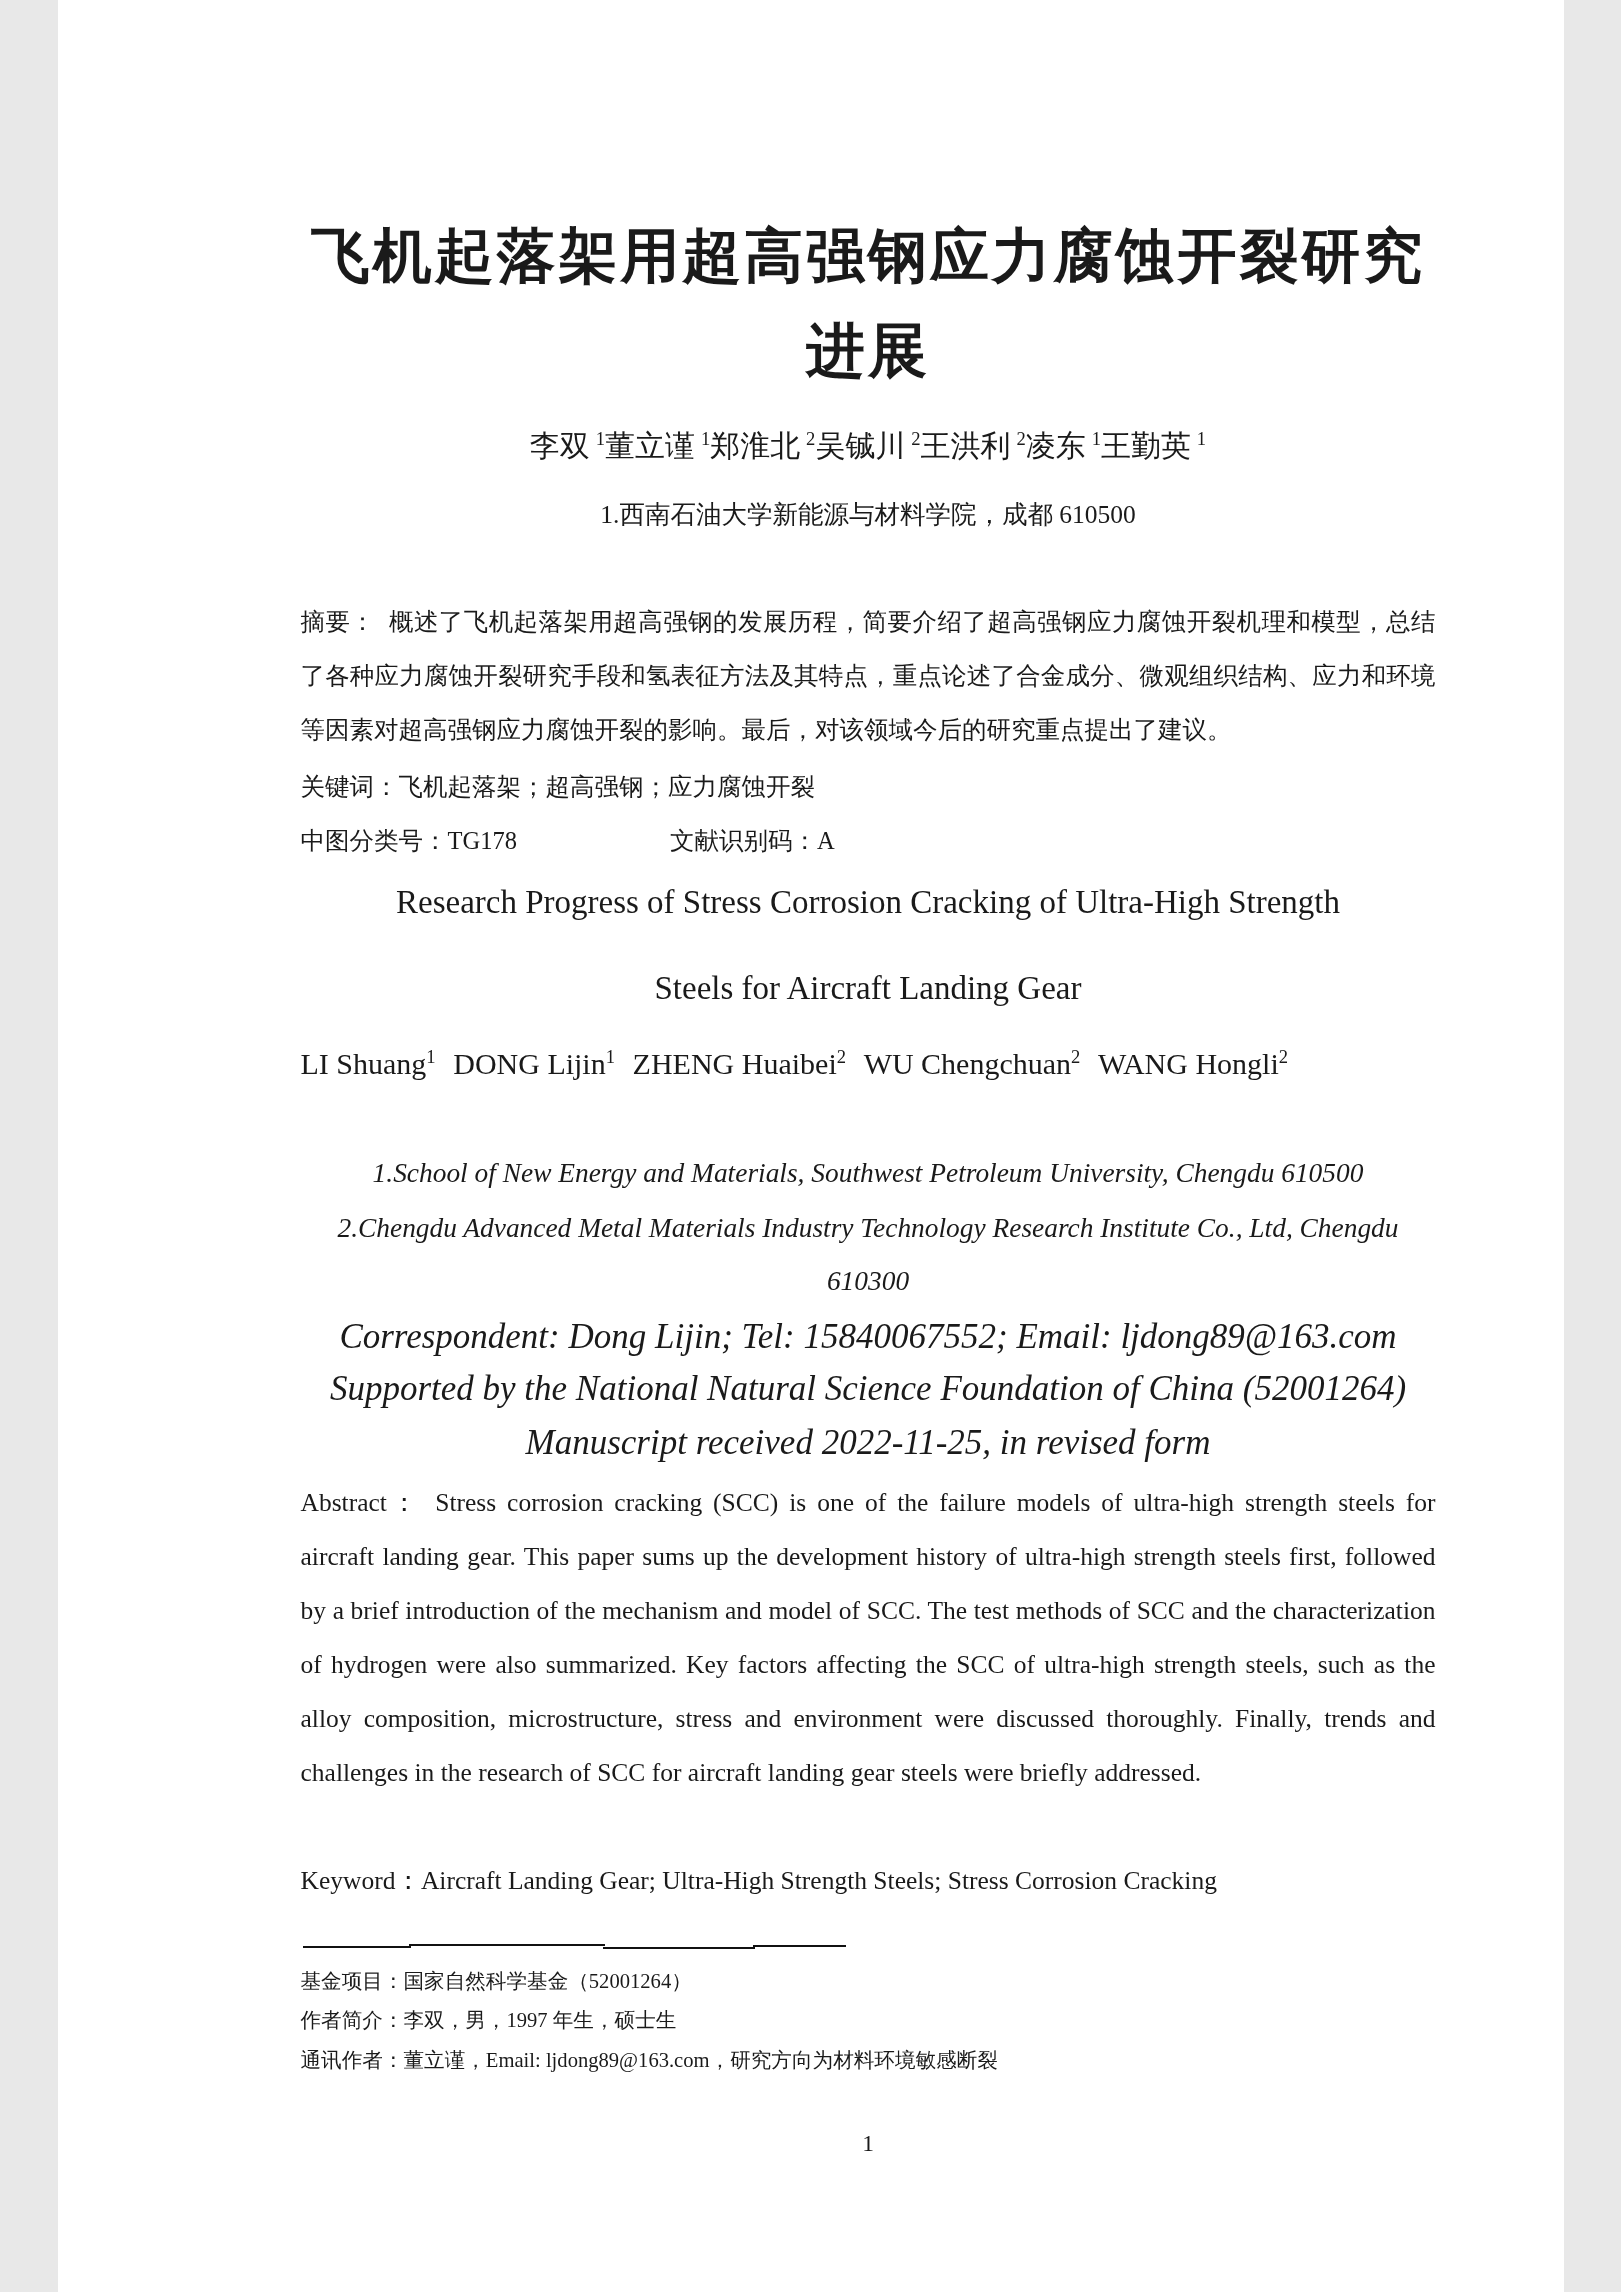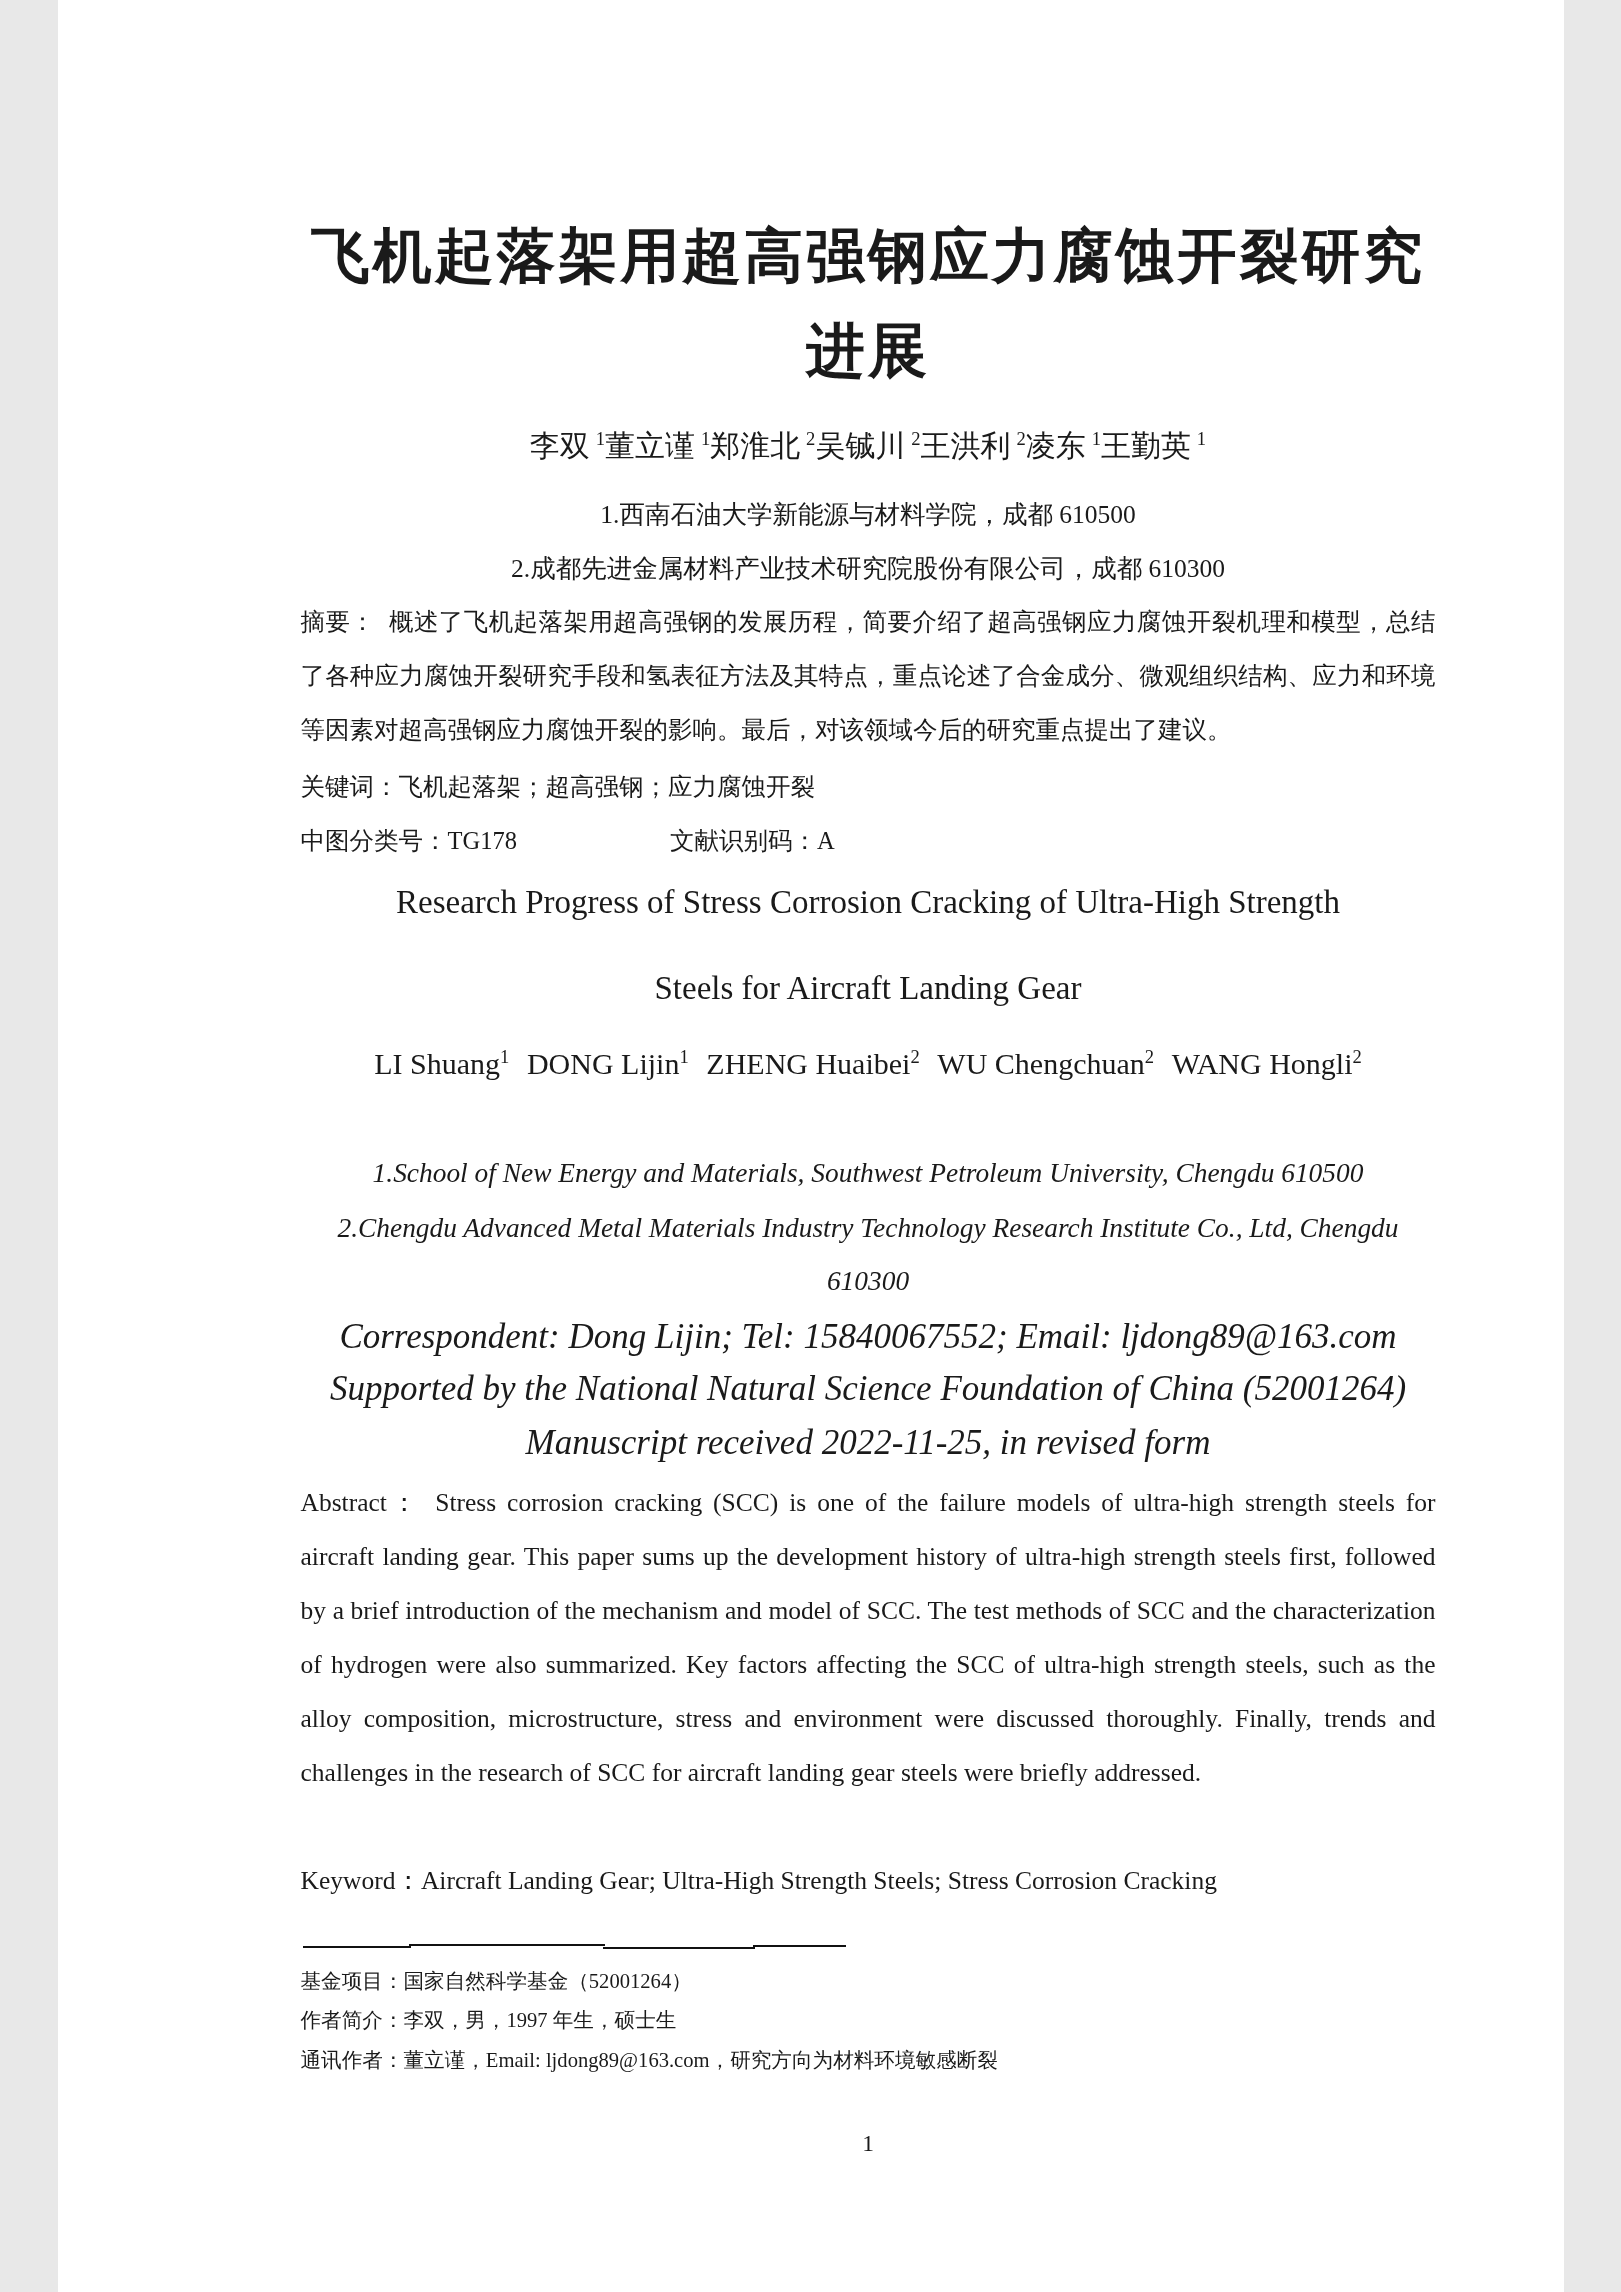--- a/index.html
+++ b/index.html
@@ -32,21 +32,21 @@
   sup { font-size: 0.62em; vertical-align: super; line-height: 0; }
 
   .aff-cn { font-size: 25.5px; line-height: 49px; }
   .body-cn { font-size: 24.5px; line-height: 54px; }
   .clc-row  { font-size: 24.5px; line-height: 54px; }
   .clc-gap  { margin-left: 147px; font-family: Liberation Mono, monospace; }
 
   .title-en { font-size: 33px; line-height: 86px; }
   .authors-en {
     font-size: 30px; line-height: 55px;
-    display: flex; justify-content: center; gap: 17.6px;
+    display: flex; justify-content: flex-start; gap: 17.6px;
   }
   .aff-en  { font-size: 27.4px; line-height: 55px; font-style: italic; }
   .meta-en { font-size: 35px; line-height: 54px; font-style: italic; }
   .body-en { font-size: 25.5px; line-height: 54px; }
   .abs-label-gap { margin-right: 13.7px; }
 
   .separator { top: 1941px; height: 7.8px; }
   .separator .seg { position: absolute; height: 0; border-top: 2px solid #111; }
   .seg1 { left: 2px;   width: 108px; top: 4.9px; }
   .seg2 { left: 108px; width: 196px; top: 2.9px; }
@@ -72,21 +72,20 @@
     <span><span>李双</span><sup>1</sup></span>
     <span><span>董立谨</span><sup>1</sup></span>
     <span><span>郑淮北</span><sup>2</sup></span>
     <span><span>吴铖川</span><sup>2</sup></span>
     <span><span>王洪利</span><sup>2</sup></span>
     <span><span>凌东</span><sup>1</sup></span>
     <span><span>王勤英</span><sup>1</sup></span>
   </div>
 
   <div class="line center aff-cn" style="top:490px">1.西南石油大学新能源与材料学院，成都 610500</div>
-  <div class="line center aff-cn" style="top:544px">2.成都先进金属材料产业技术研究院股份有限公司，成都 610300</div>
 
   <div class="line justify body-cn" style="top:595px">
     <span class="abs-label-gap">摘要：</span><span>概述了飞机起落架用超高强钢的发展历程，简要介绍了超高强钢应力腐蚀开裂机理和模型，总结了各种应力腐蚀开裂研究手段和氢表征方法及其特点，重点论述了合金成分、微观组织结构、应力和环境等因素对超高强钢应力腐蚀开裂的影响。最后，对该领域今后的研究重点提出了建议。</span>
   </div>
 
   <div class="line body-cn" style="top:760px">
     <span>关键词：</span><span>飞机起落架；超高强钢；应力腐蚀开裂</span>
   </div>
 
   <div class="line clc-row" style="top:814px">

